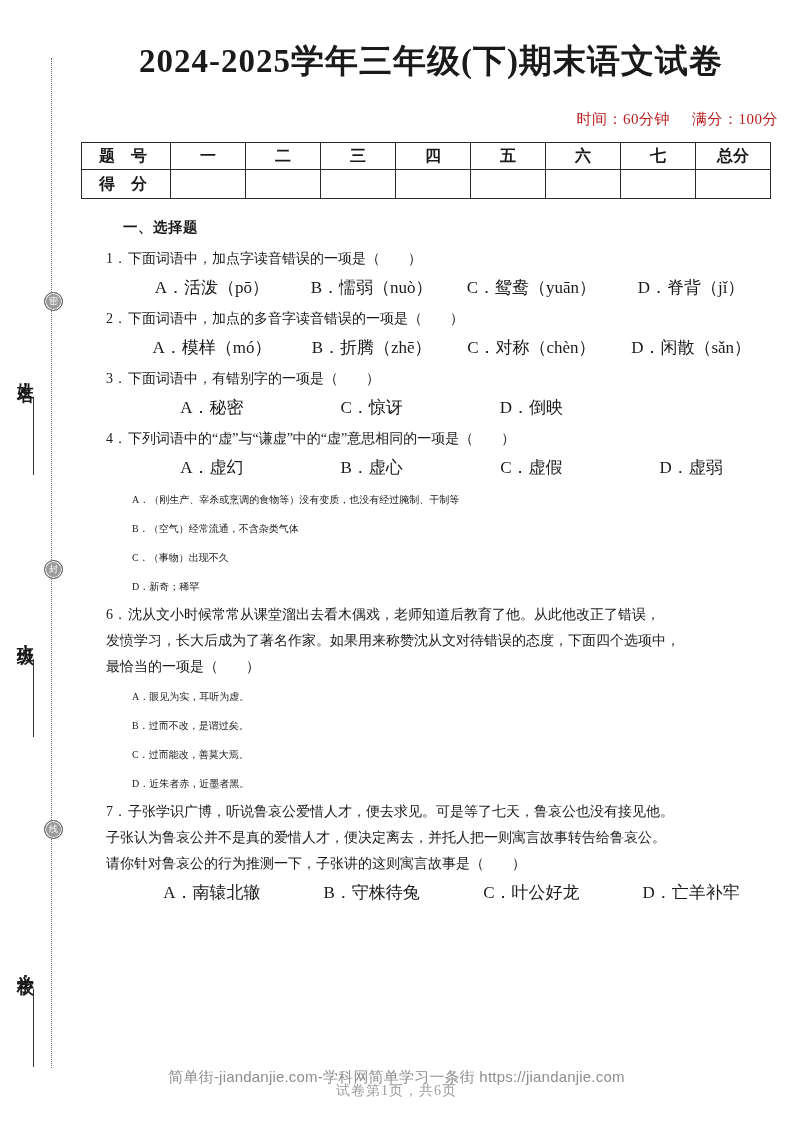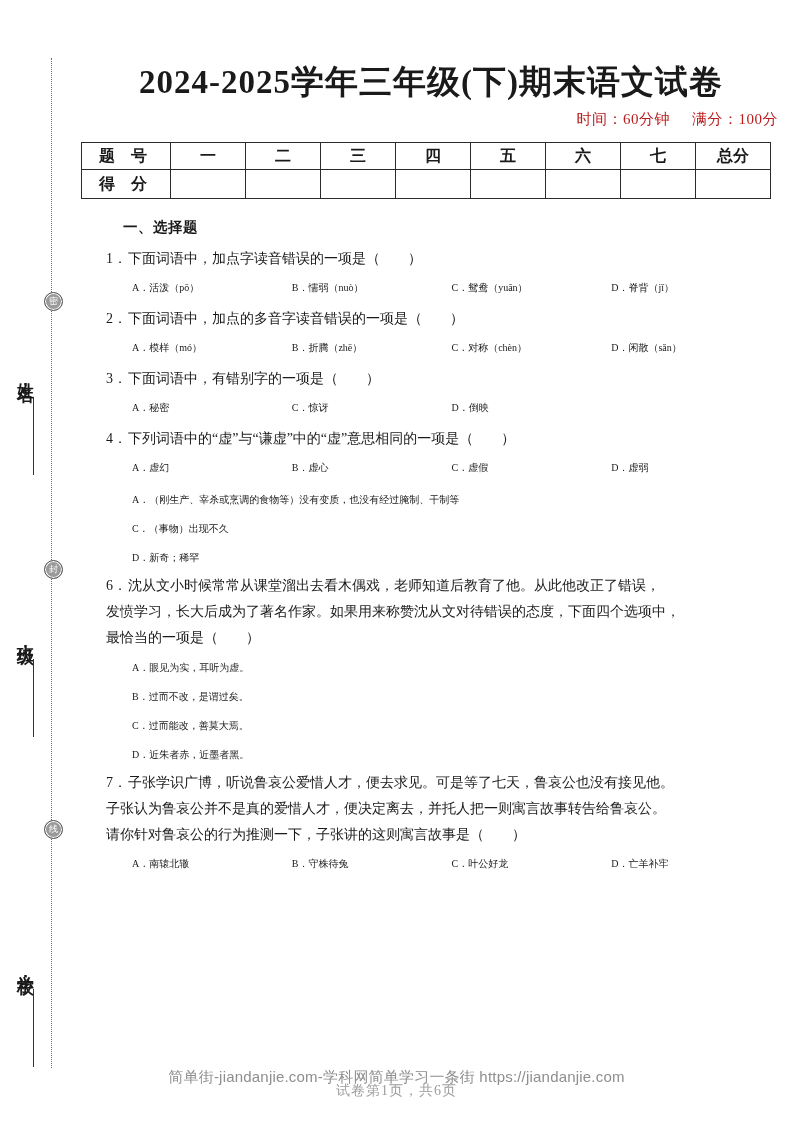--- a/index.html
+++ b/index.html
@@ -71,21 +71,21 @@
   .vfield.school { top: 962px; }
 
   
   .sheet {
     position: absolute;
     left: 86px; top: 0;
     width: 707px; height: 1122px;
   }
   .paper-title {
     position: absolute;
-    left: 0; top: 60px;
+    left: 0; top: 39px;
     width: 690px;
     text-align: center;
     font-size: 33px;
     font-weight: 700;
     letter-spacing: 1px;
     font-family: "Liberation Serif", serif;
     white-space: nowrap;
   }
   .meta-line {
     position: absolute;
@@ -136,23 +136,24 @@
   .q-stem {
     font-size: 14px;
     line-height: 26px;
     margin: 0 0 3px 0;
     text-align: justify;
   }
   .q-stem .num { margin-right: 1px; }
   .q-stem .cont { display: block; }
   .opts-inline {
     display: flex;
-    font-size: 10px;
+    font-size: 17px;
     line-height: 26px;
     margin: 0 0 5px 26px;
+    text-align: center;
   }
   .opts-inline .opt { width: 25%; white-space: nowrap; }
   .opts-block .opt {
     font-size: 10px;
     line-height: 27px;
     margin: 0 0 2px 26px;
     white-space: nowrap;
   }
 
   
@@ -284,20 +285,21 @@
         <span class="opt">A．虚幻</span>
         <span class="opt">B．虚心</span>
         <span class="opt">C．虚假</span>
         <span class="opt">D．虚弱</span>
       </div>
     </div>
 
     <div class="q">
       <div class="opts-block">
         <div class="opt">A．（刚生产、宰杀或烹调的食物等）没有变质，也没有经过腌制、干制等</div>
+        <div class="opt">B．（空气）经常流通，不含杂类气体</div>
         <div class="opt">C．（事物）出现不久</div>
         <div class="opt">D．新奇；稀罕</div>
       </div>
     </div>
 
     <div class="q">
       <div class="q-stem">
         <span class="num">6．</span><span>沈从文小时候常常从课堂溜出去看木偶戏，老师知道后教育了他。从此他改正了错误，</span>
         <span class="cont">发愤学习，长大后成为了著名作家。如果用来称赞沈从文对待错误的态度，下面四个选项中，</span>
         <span class="cont">最恰当的一项是（　　）</span>

